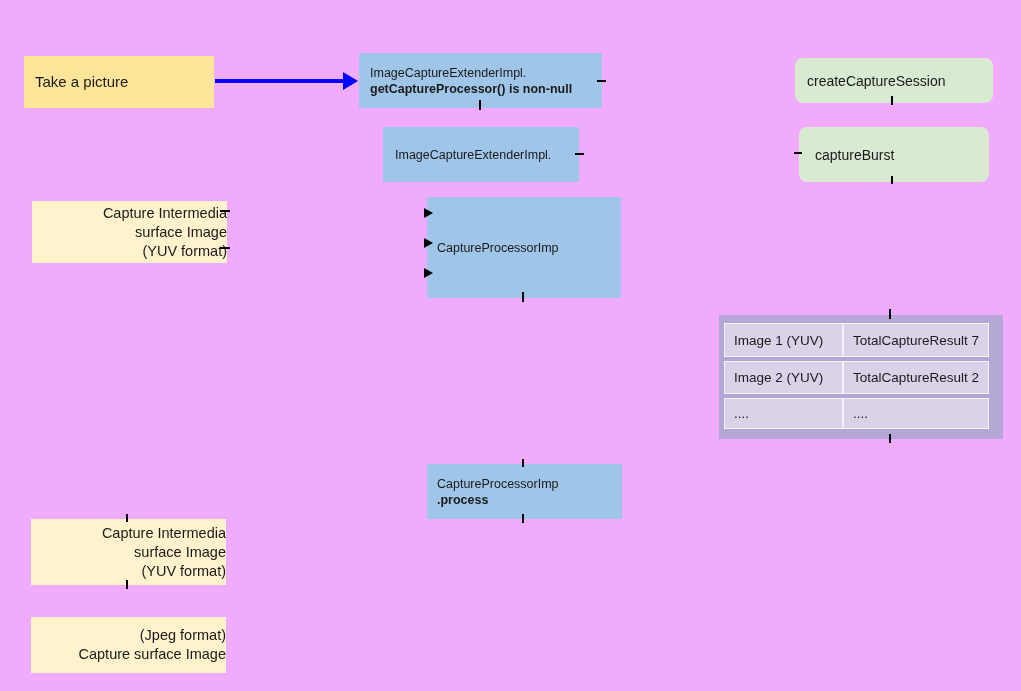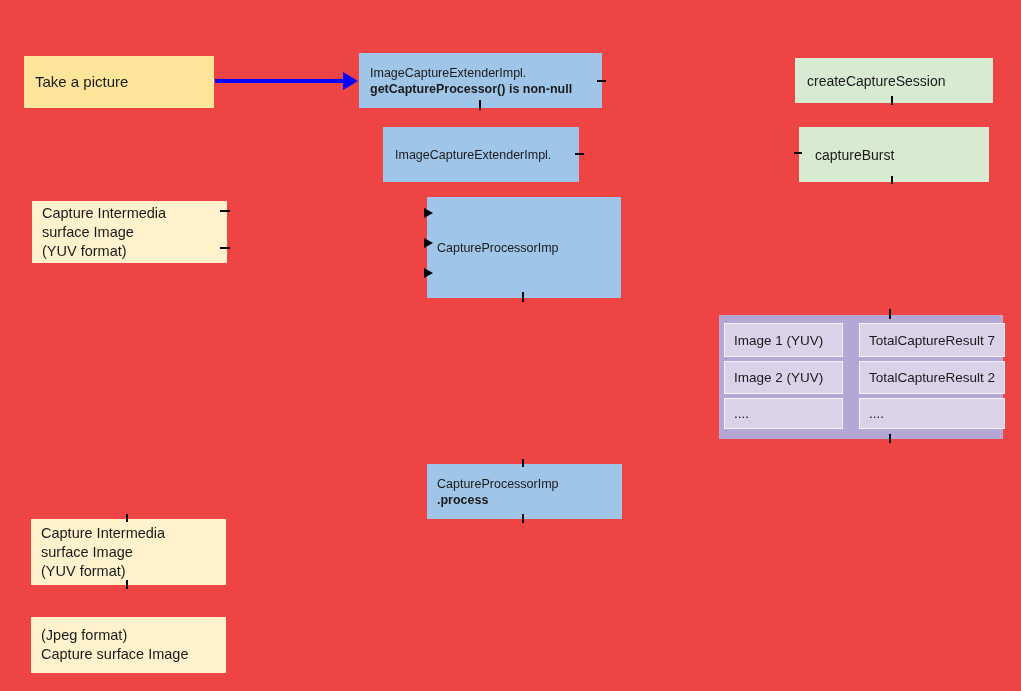--- a/index.html
+++ b/index.html
@@ -1,46 +1,46 @@
 <!DOCTYPE html>
 <html><head>
 <meta charset="utf-8">
 <style>
   html,body{margin:0;padding:0;background:#000;}
   .canvas{
-    position:relative;width:1021px;height:691px;background:#ef4444;
+    position:relative;width:1021px;height:691px;background:#f0abfc;
     font-family:"Liberation Sans",sans-serif;color:#1a1a1a;overflow:hidden;
   }
   .box{
     position:absolute;display:flex;flex-direction:column;justify-content:center;
     box-sizing:border-box;
   }
   .yellow-strong{background:#ffe599;}
-  .yellow-light{background:#fff2cc;}
+  .yellow-light{background:#fff2cc;align-items:flex-end;}
   .blue{background:#9fc5e8;}
   .green{background:#d9ead3;}
   .fs15{font-size:15px;line-height:20px;}
   .fs145{font-size:14.5px;line-height:19px;}
-  .fs14{font-size:14px;line-height:18px;}
+  .fs14{font-size:14px;line-height:18px;border-radius:8px;}
   .fs125{font-size:12.5px;line-height:16px;}
   .bold{font-weight:bold;}
   
   .arrow-line{position:absolute;left:215px;top:79px;width:130px;height:4px;background:#0404fa;}
   .arrow-head{position:absolute;left:343px;top:72px;width:0;height:0;
     border-left:15px solid #0404fa;border-top:9px solid transparent;border-bottom:9px solid transparent;}
   
   .stub{position:absolute;background:#000;}
   .tri-right{position:absolute;width:0;height:0;
     border-left:9px solid #000;border-top:5px solid transparent;border-bottom:5px solid transparent;}
   
   .ptable{
     position:absolute;left:719px;top:315px;width:284px;height:124px;
     background:#b4a7d6;display:grid;
     grid-template-columns:119px 146px;grid-template-rows:34px 33px 31px;
-    gap:4px 16px;padding:8px 5px 10px 5px;box-sizing:border-box;
+    gap:4px 0;padding:8px 5px 10px 5px;box-sizing:border-box;
   }
   .pcell{
     background:#d9d2e9;border:1px solid #f5f2fa;box-sizing:border-box;
     display:flex;align-items:center;padding-left:9px;font-size:13.5px;
   }
 </style>
 </head>
 <body>
 
 <div class="canvas">

